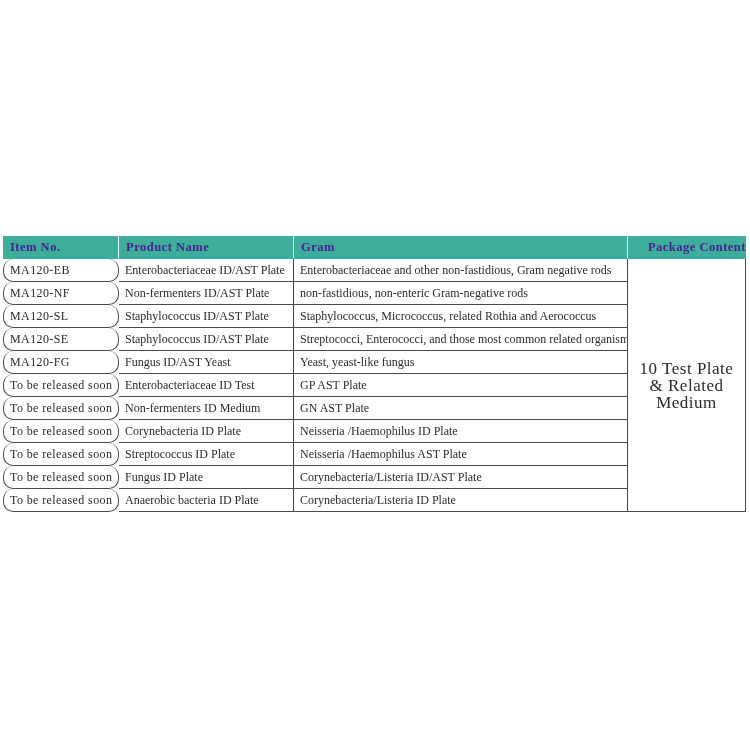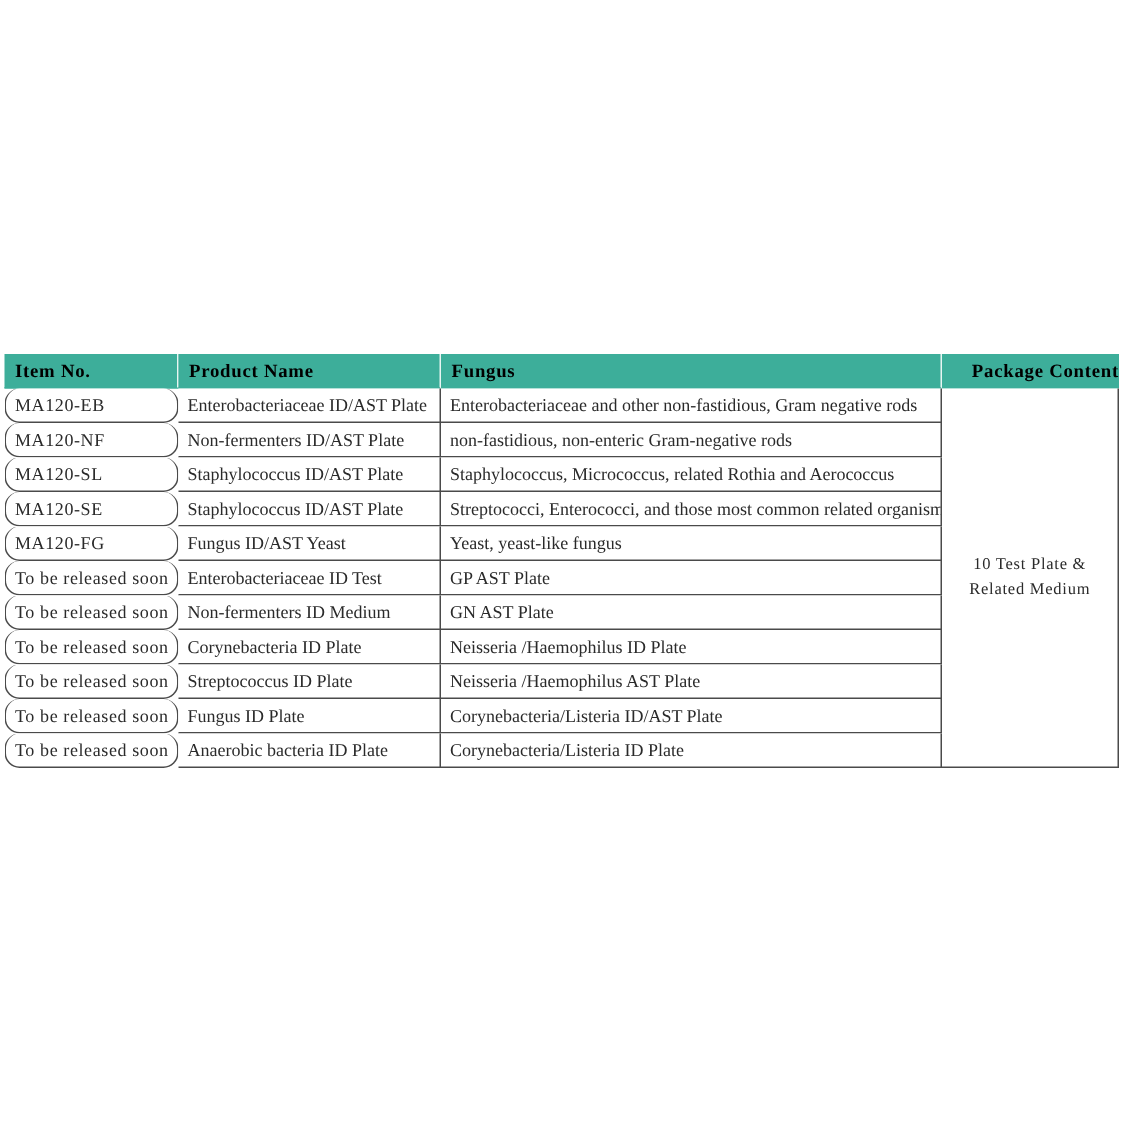--- a/index.html
+++ b/index.html
@@ -27,21 +27,21 @@
       width: 743px;
       table-layout: fixed;
     }
     col.c1 { width: 116px; }
     col.c2 { width: 175px; }
     col.c3 { width: 334px; }
     col.c4 { width: 118px; }
 
     thead th {
       background: #3dae9a;
-      color: #000000;
+      color: #4c1d95;
       font-weight: bold;
       font-size: 12.5px;
       letter-spacing: 0.5px;
       text-align: left;
       height: 22px;
       padding: 0 0 0 7px;
       border-right: 1px solid #e8f5f2;
       border-bottom: 1px solid #3dae9a;
       white-space: nowrap;
     }
@@ -65,42 +65,42 @@
       letter-spacing: 0.4px;
       border-radius: 10px;
     }
     tbody td.pkg {
       text-align: center;
       vertical-align: middle;
       white-space: normal;
       padding: 0 4px;
       line-height: 17px;
       letter-spacing: 0.5px;
-      font-size: 11px;
+      font-size: 17px;
     }
     tbody tr:first-child td {
       border-top: none;
     }
   </style>
 </head>
 <body>
 
 <div class="table-wrap">
   <table>
     <colgroup>
       <col class="c1">
         <col class="c2">
         <col class="c3">
         <col class="c4">
     </colgroup>
     <thead>
       <tr>
         <th>Item No.</th>
         <th>Product Name</th>
-        <th>Fungus</th>
+        <th>Gram</th>
         <th>Package Content</th>
       </tr>
     </thead>
     <tbody>
       <tr>
         <td>MA120-EB</td>
         <td>Enterobacteriaceae ID/AST Plate</td>
         <td>Enterobacteriaceae and other non-fastidious, Gram negative rods</td>
         <td class="pkg" rowspan="11">10 Test Plate &amp; Related Medium</td>
       </tr>

